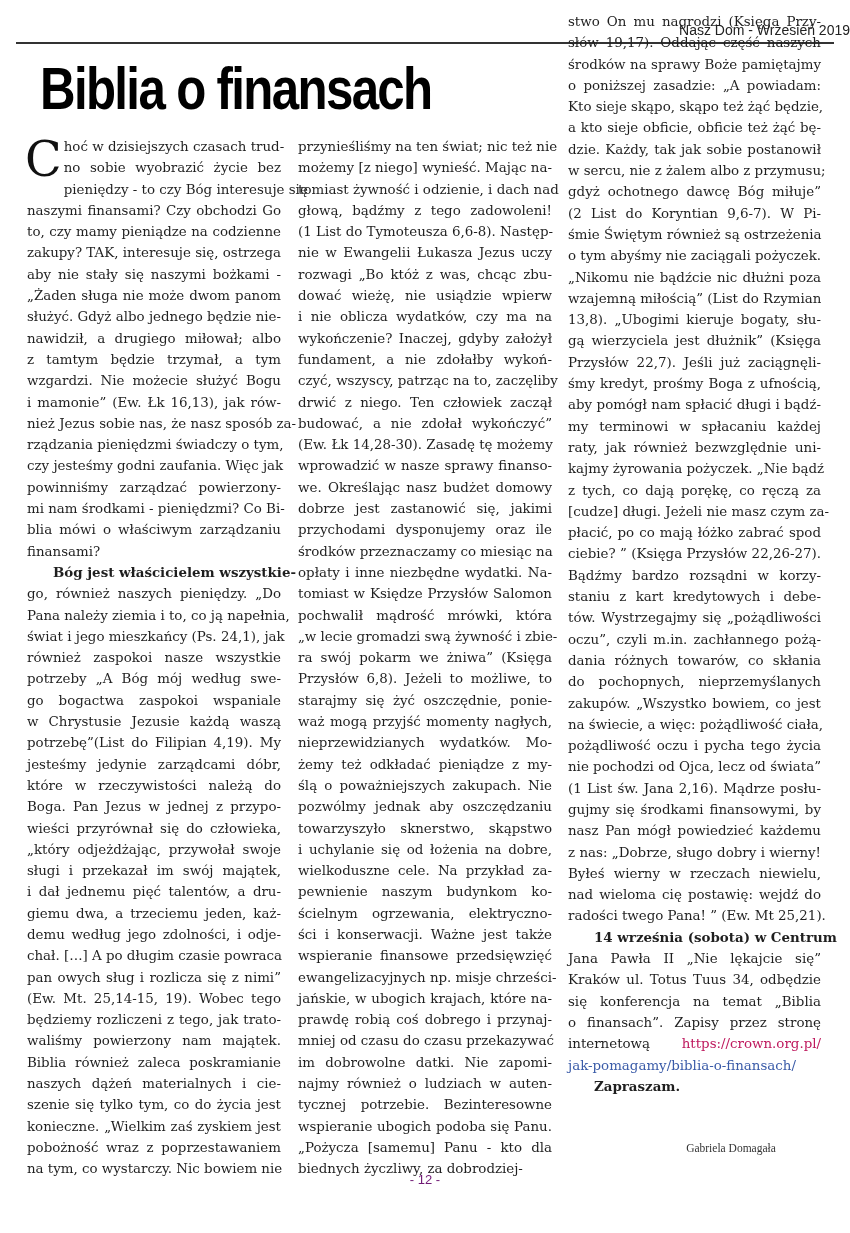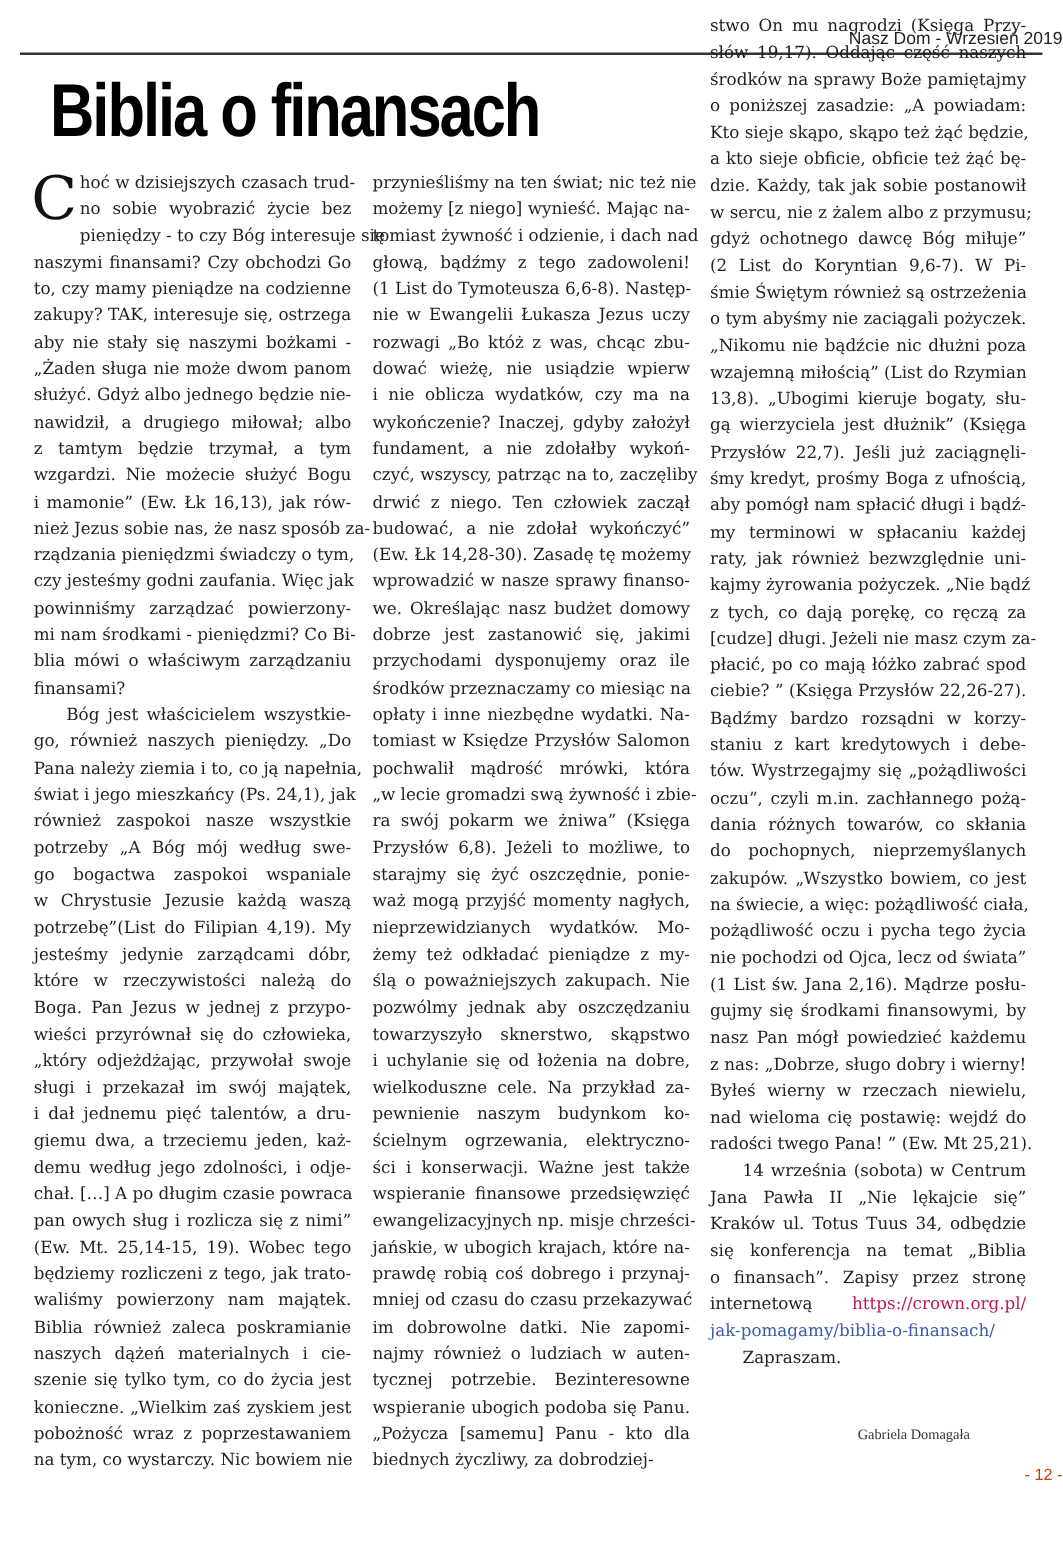--- a/index.html
+++ b/index.html
@@ -6,31 +6,31 @@
   body { width: 850px; height: 1233px; position: relative; overflow: hidden; color: #1a1a1a; }
   .header { position: absolute; top: 22px; left: 0; width: 850px; text-align: right;
     font-family: "Liberation Sans", sans-serif; font-size: 14px; color: #222; }
   .rule { position: absolute; top: 42px; left: 16px; width: 818px; height: 2px; background: #333; }
   .title { position: absolute; top: 53px; left: 40px; width: 520px; font-family: "Liberation Sans", sans-serif;
     font-weight: bold; font-size: 60px; line-height: 72px; letter-spacing: -2px; color: #000;
     transform: scaleX(0.82); transform-origin: left top; white-space: nowrap; }
   .col { position: absolute; font-family: "DejaVu Serif", serif; font-size: 13.4px; line-height: 21.3px; color: #1f1f1f; }
   .col .ln { display: block; text-align: justify; text-align-last: justify; white-space: nowrap; height: 21.3px; overflow: visible; }
   .col .ln.last { text-align-last: left; }
-  .col .ln.indent { padding-left: 26px; }
+  .col .ln.indent { padding-left: 26px; font-weight: bold; }
   .col1 { left: 27px; top: 136px; width: 254px; }
   .col2 { left: 298px; top: 136px; width: 254px; }
   .col3 { left: 568px; top: 11px; width: 253px; }
   .dropcap { float: left; font-family: "DejaVu Serif", serif; font-size: 48px; line-height: 40px; margin: 3px 2px 0 -2px; color: #111; }
   .ln.cap { display: block; }
   .link { color: #3a5ba8; text-decoration: none; }
   .author { position: absolute; top: 1142px; left: 640px; width: 182px; text-align: center;
     font-family: "Liberation Serif", serif; font-size: 11.5px; color: #333; }
-  .pagenum { position: absolute; top: 1172px; left: 0; width: 850px; text-align: right;
-    font-family: "Liberation Sans", sans-serif; font-size: 13px; color: #c2410c; }
+  .pagenum { position: absolute; top: 1172px; left: 0; width: 850px; text-align: center;
+    font-family: "Liberation Sans", sans-serif; font-size: 13px; color: #701a75; }
 </style>
 </head>
 <body>
 
 <div class="header">Nasz Dom - Wrzesień 2019</div>
 <div class="rule"></div>
 <div class="title">Biblia o finansach</div>
 
 <div class="col col1">
   <span class="dropcap">C</span>

